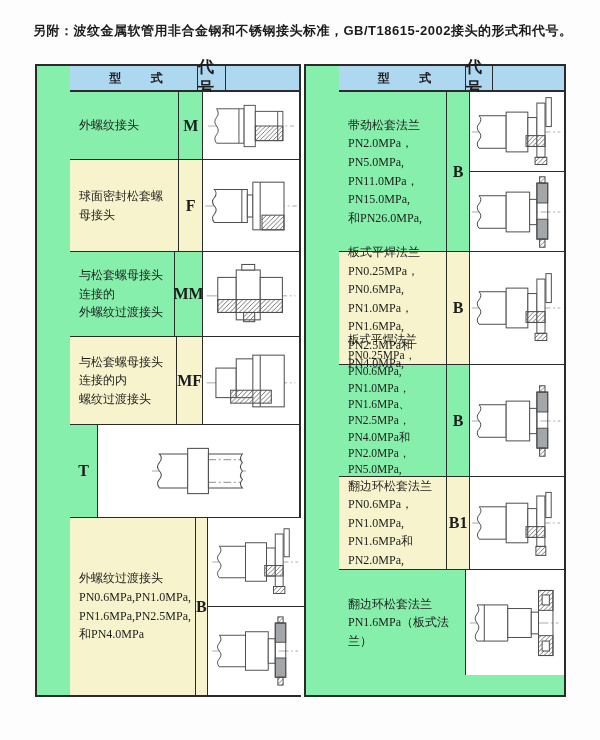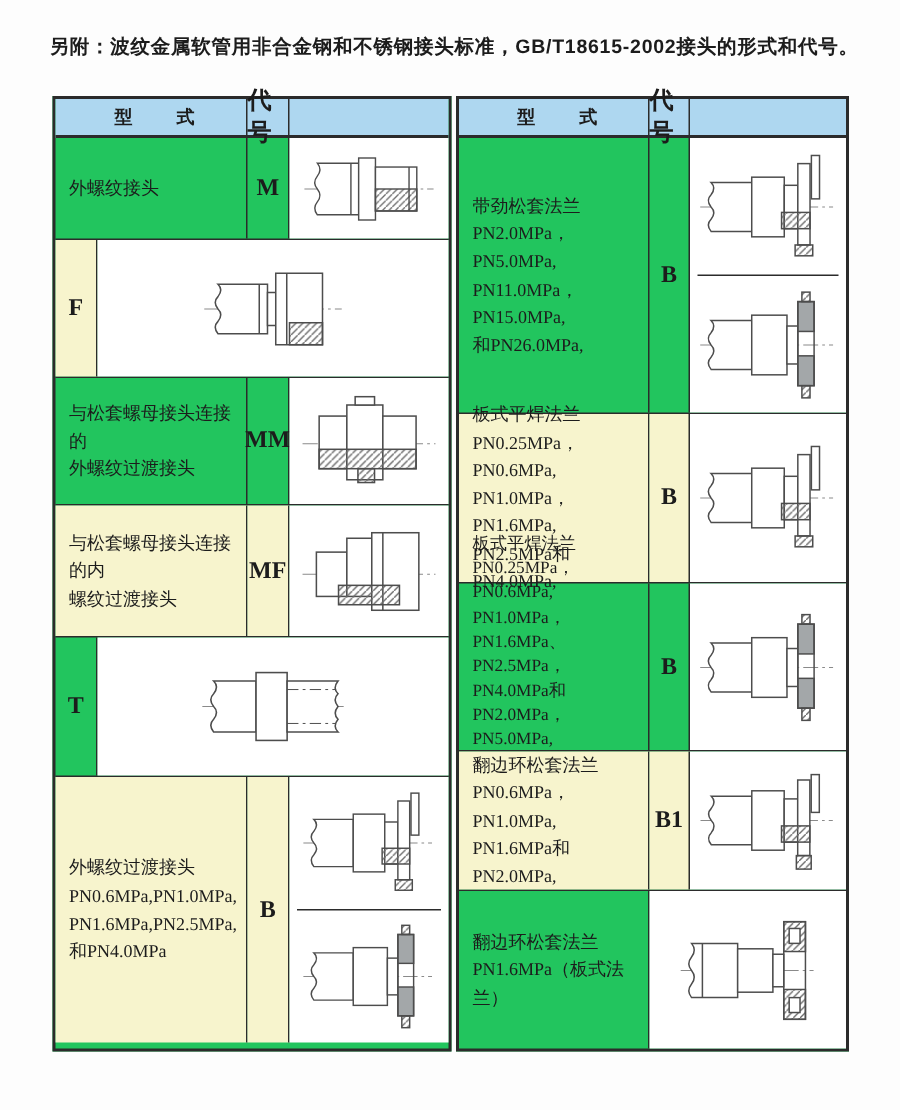--- a/index.html
+++ b/index.html
@@ -19,21 +19,22 @@
   }
   .table-wrap{
     margin-left:35px;
     display:flex;
     gap:3px;
     width:531px;
   }
   .half{
     border:2px solid #2b2b2b;
     box-sizing:border-box;
-    background:#22c55e;
+    background:#86efac;
+    padding-left:33px;
   }
   .half.left{width:266px;}
   .half.right{width:262px;}
   .hrow{
     display:flex;
     height:26px;
     background:#aed7f0;
     border-bottom:2px solid #2b2b2b;
     box-sizing:border-box;
   }
@@ -127,20 +128,21 @@
             <line x1="38" y1="16" x2="38" y2="56"></line>
             <rect class="w" x="44" y="12" width="13" height="48"></rect>
             <rect class="w" x="57" y="19" width="32" height="34"></rect>
             <rect class="h" x="57" y="36" width="32" height="17"></rect>
             <line x1="83" y1="19" x2="83" y2="53"></line>
           </svg>
         </div>
       </div>
 
       <div class="row" style="height:92px">
+        <div class="cell c-type hl">球面密封松套螺母接头</div>
         <div class="cell c-code hl">F</div>
         <div class="cell c-diag">
           <svg class="dg" width="96" height="66" viewBox="0 0 104 72">
             <line class="cl" x1="2" y1="36" x2="102" y2="36"></line>
             <path class="w" d="M12 18 H48 V54 H12 Q8 49 12 45 Q16 40 12 36 Q8 31 12 27 Q16 22 12 18 Z"></path>
             <line x1="42" y1="18" x2="42" y2="54"></line>
             <rect class="w" x="48" y="24" width="6" height="24"></rect>
             <rect class="w" x="54" y="10" width="34" height="52"></rect>
             <line x1="62" y1="10" x2="62" y2="62"></line>
             <rect class="h" x="64" y="46" width="24" height="16"></rect>
@@ -231,21 +233,21 @@
       </div>
     </div>
 
     <div class="half right">
       <div class="hrow">
         <div class="hcell c-type">型 式</div>
         <div class="hcell c-code">代号</div>
         <div class="hcell c-diag">简 图</div>
       </div>
 
-      <div class="row" style="height:184px">
+      <div class="row" style="height:160px">
         <div class="cell c-type">带劲松套法兰
 PN2.0MPa，PN5.0MPa,
 PN11.0MPa，PN15.0MPa,
 和PN26.0MPa,</div>
         <div class="cell c-code">B</div>
         <div class="cell c-diag diag-stack">
           <div class="sub">
             <svg class="dg" width="94" height="74" viewBox="0 0 104 80">
               <line class="cl" x1="2" y1="40" x2="100" y2="40"></line>
               <path class="w" d="M10 22 H40 V58 H10 Q6 53 10 49 Q14 44 10 40 Q6 35 10 31 Q14 26 10 22 Z"></path>

